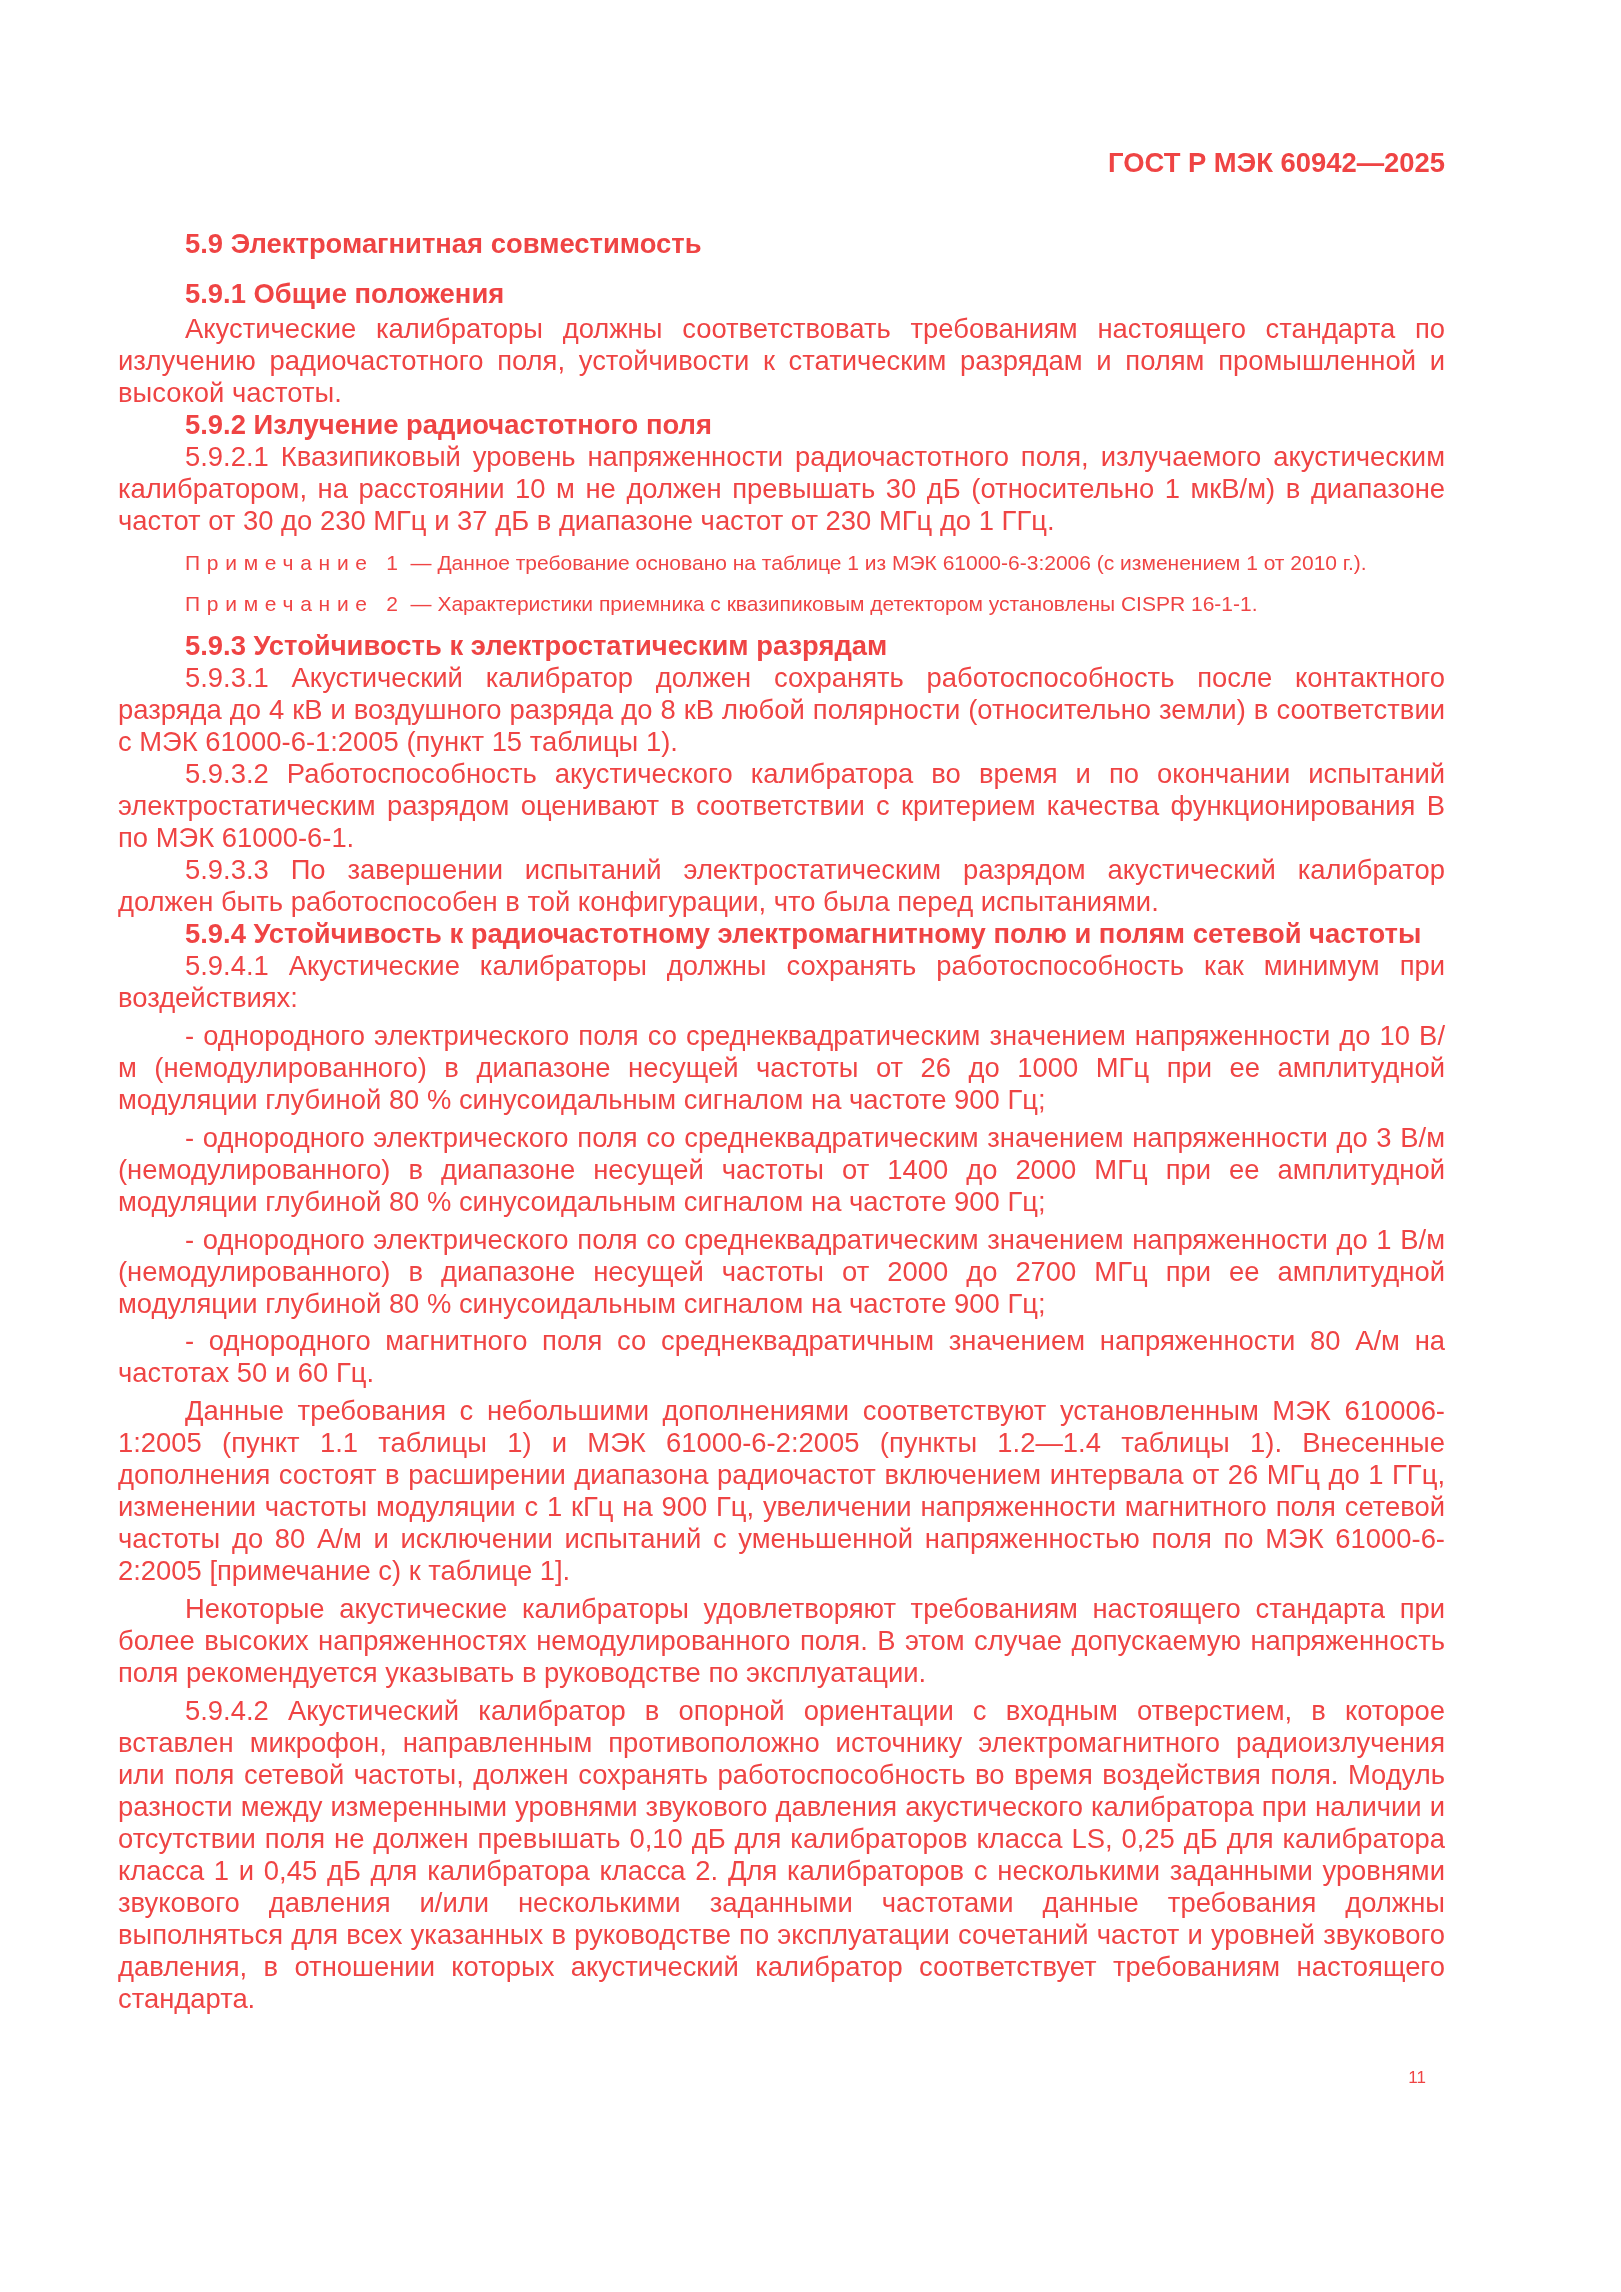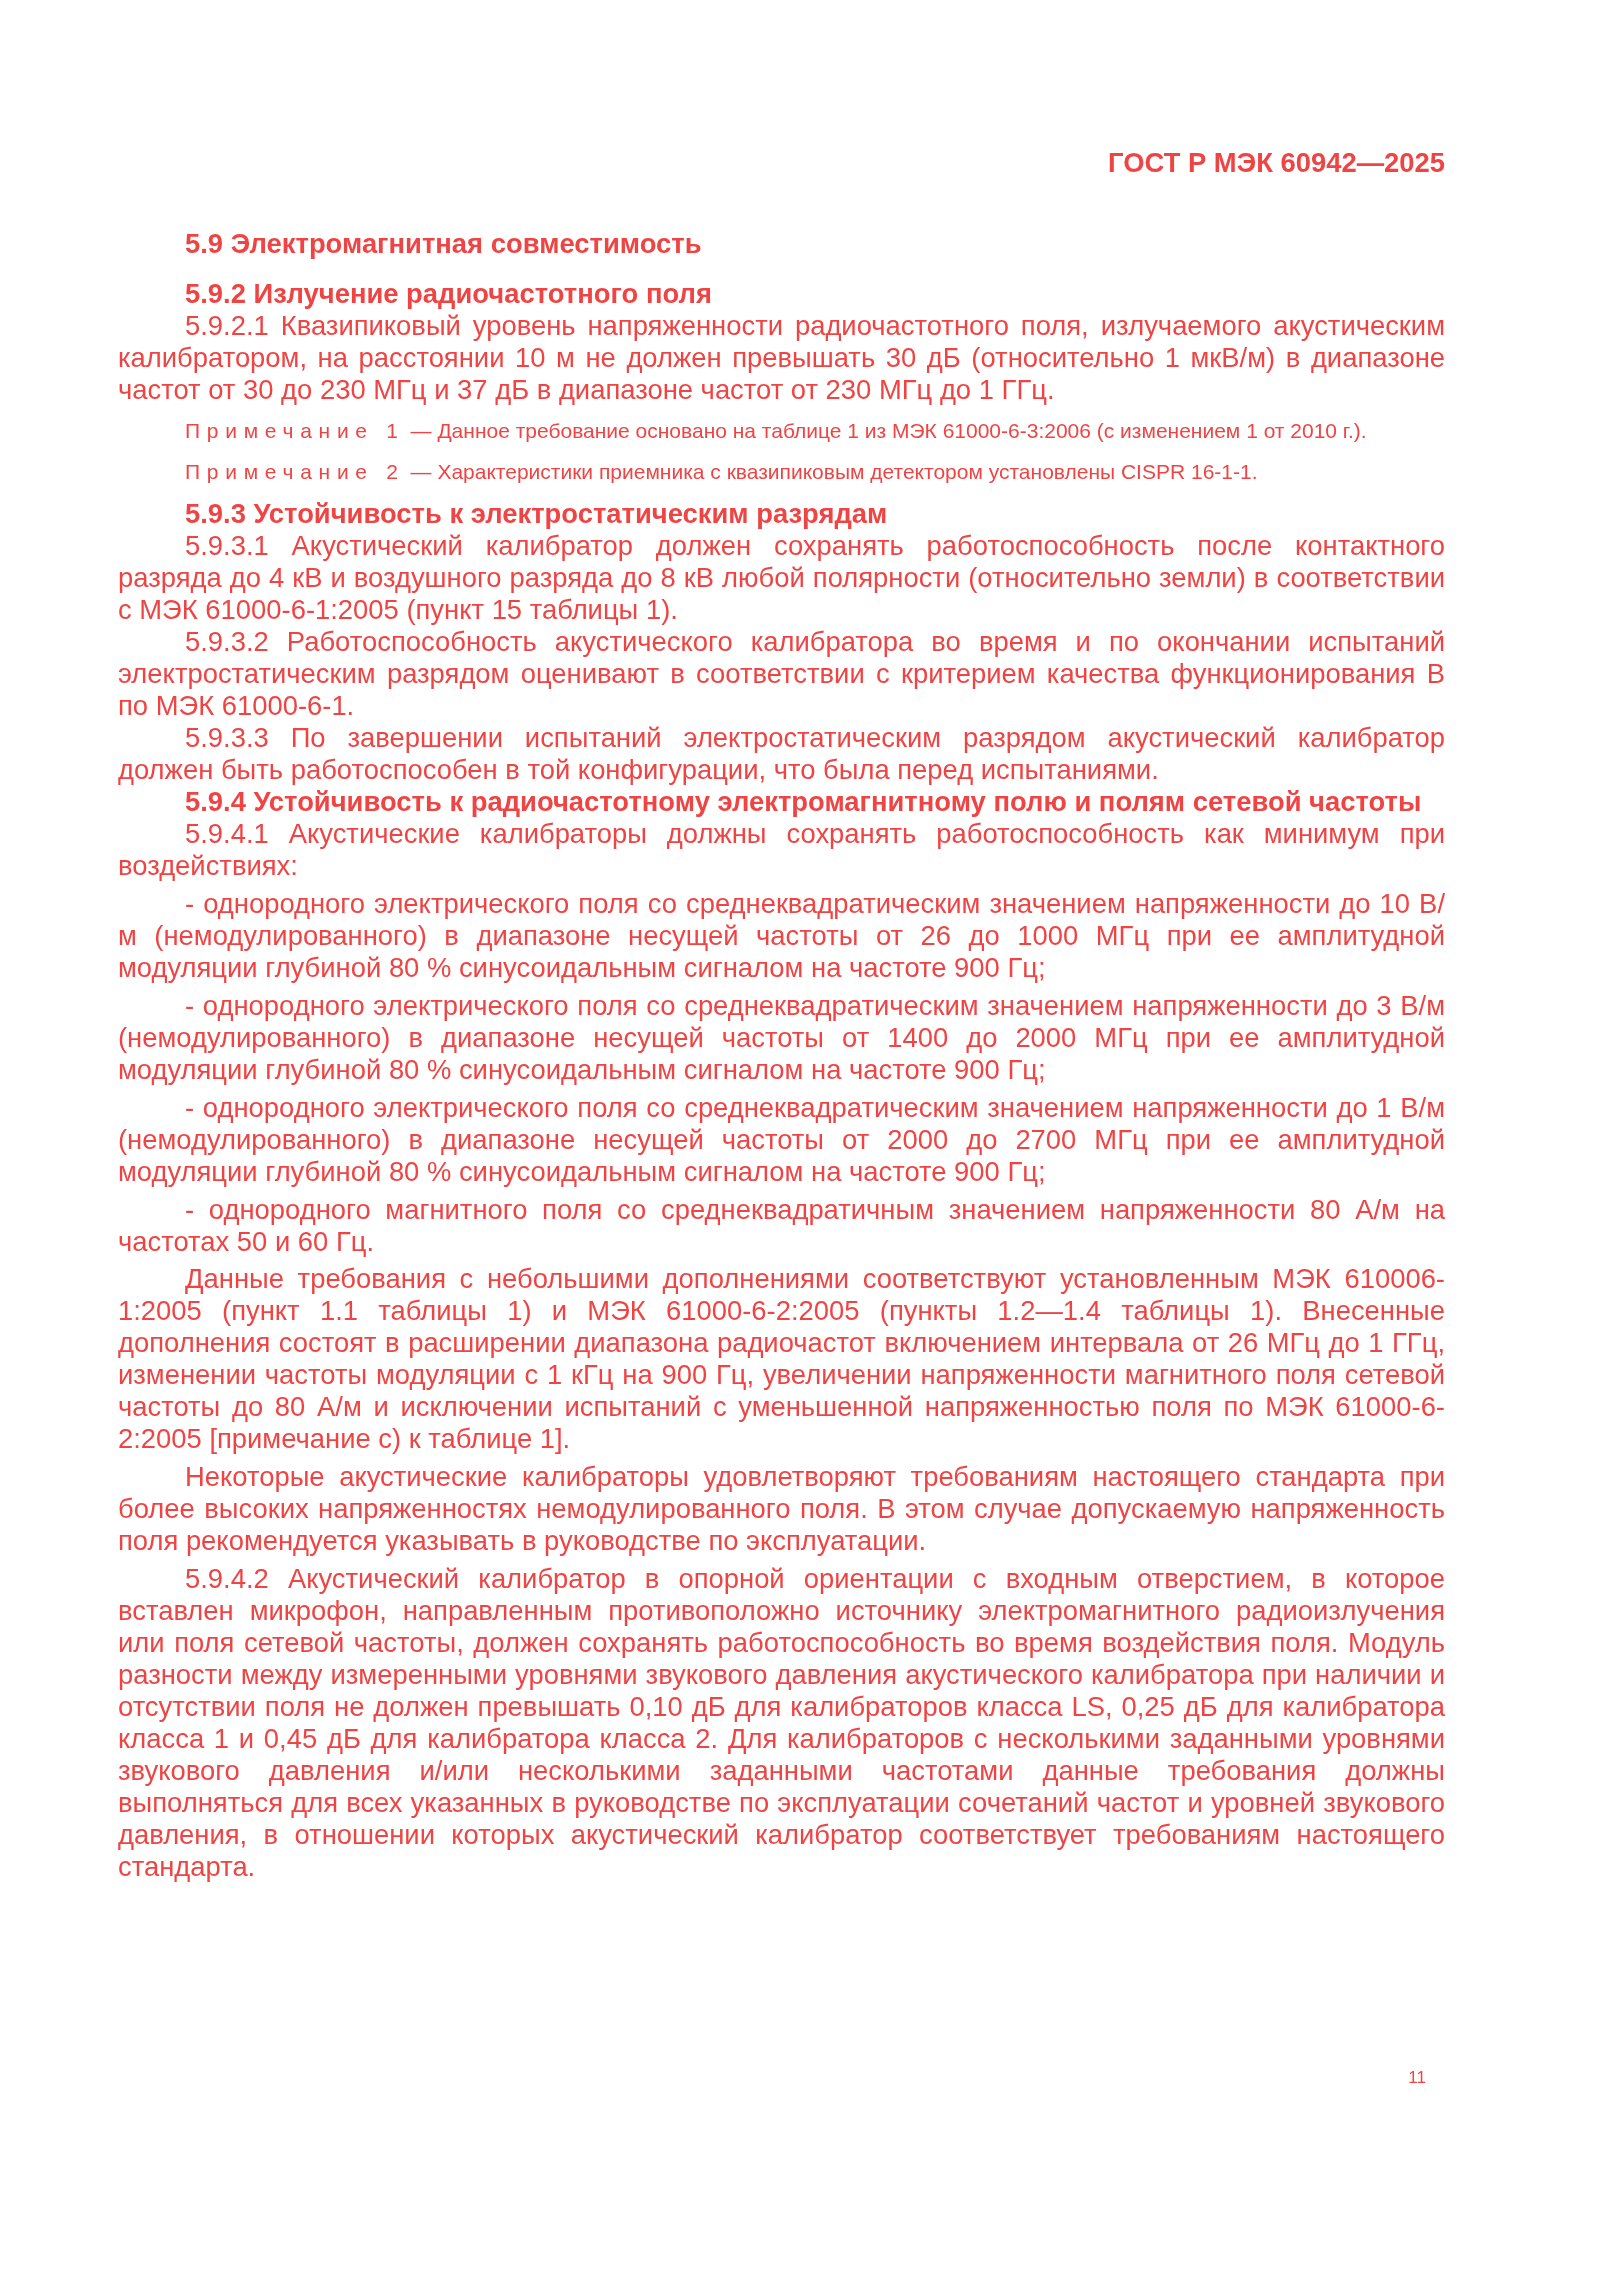--- a/index.html
+++ b/index.html
@@ -71,20 +71,22 @@
 <div class="page">
 
   <div class="doc-header">
     <span>ГОСТ Р МЭК 60942—2025</span>
   </div>
 
   <div class="doc-body">
 
     <p class="hd big">5.9 Электромагнитная совместимость</p>
 
+    <p class="hd sub">5.9.1 Общие положения</p>
+    <p class="para">Акустические калибраторы должны соответствовать требованиям настоящего стандарта по излучению радиочастотного поля, устойчивости к статическим разрядам и полям промышленной и высокой частоты.</p>
 
     <p class="hd inline">5.9.2 Излучение радиочастотного поля</p>
     <p class="para">5.9.2.1 Квазипиковый уровень напряженности радиочастотного поля, излучаемого акустическим калибратором, на расстоянии 10 м не должен превышать 30 дБ (относительно 1 мкВ/м) в диапазоне частот от 30 до 230 МГц и 37 дБ в диапазоне частот от 230 МГц до 1 ГГц.</p>
 
     <p class="note"><span class="note-label">Примечание 1</span> <span>— Данное требование основано на таблице 1 из МЭК 61000-6-3:2006 (с изменением 1 от 2010 г.).</span></p>
 
     <p class="note"><span class="note-label">Примечание 2</span> <span>— Характеристики приемника с квазипиковым детектором установлены CISPR 16-1-1.</span></p>
 
 
     <p class="hd inline">5.9.3 Устойчивость к электростатическим разрядам</p>

